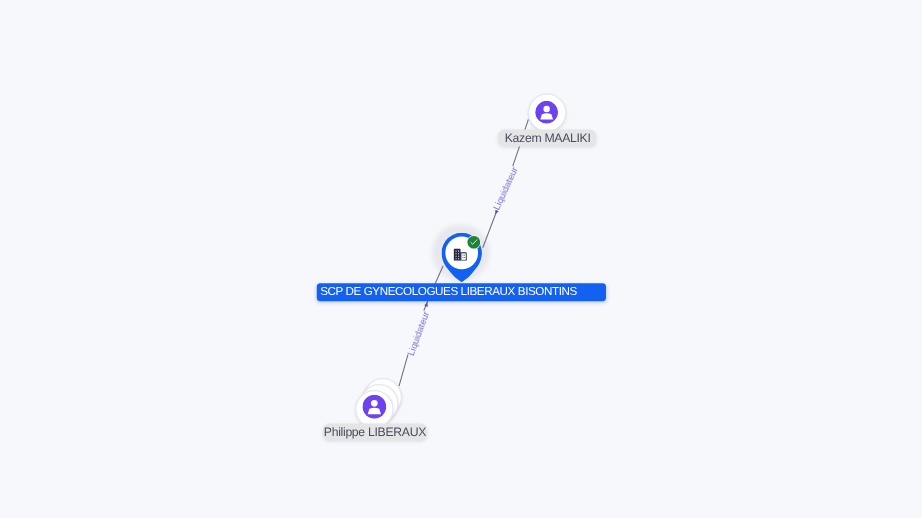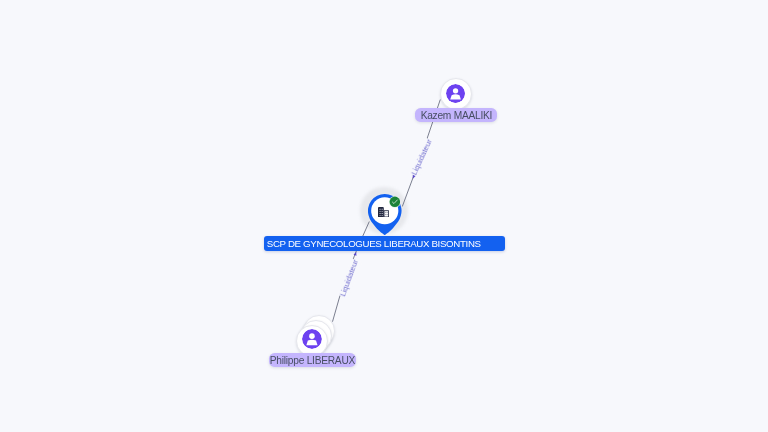--- a/index.html
+++ b/index.html
@@ -23,21 +23,21 @@
   .avatar{position:absolute;border-radius:50%;}
 
   
   .lbl{position:absolute;display:flex;align-items:center;justify-content:center;
        white-space:nowrap;box-sizing:border-box;overflow:hidden;
        transform:translateZ(0);}
   .lbl-company{background:#1361f0;color:#fff;border-radius:3px;
        justify-content:flex-start;padding-left:3.3px;
        font-size:9.7px;letter-spacing:-0.33px;line-height:15.5px;
        box-shadow:0 1px 3px rgba(30,60,140,.22);}
-  .lbl-person{background:#c4b5fd;color:#474e63;border-radius:5.6px;font-size:10.2px;letter-spacing:-0.25px;
+  .lbl-person{background:#e5e5e5;color:#474e63;border-radius:5.6px;font-size:10.2px;letter-spacing:-0.25px;
        box-shadow:0 1px 3px rgba(40,45,70,.13);}
 
   .elabel{position:absolute;z-index:4;font-size:7.8px;color:#7370cf;white-space:nowrap;
           transform-origin:0 100%;letter-spacing:0;line-height:1.35;
           background:#f7f8fc;padding:0 0.3px;
           -webkit-font-smoothing:antialiased;text-rendering:geometricPrecision;
           will-change:transform;}
 </style>
 </head>
 <body>

